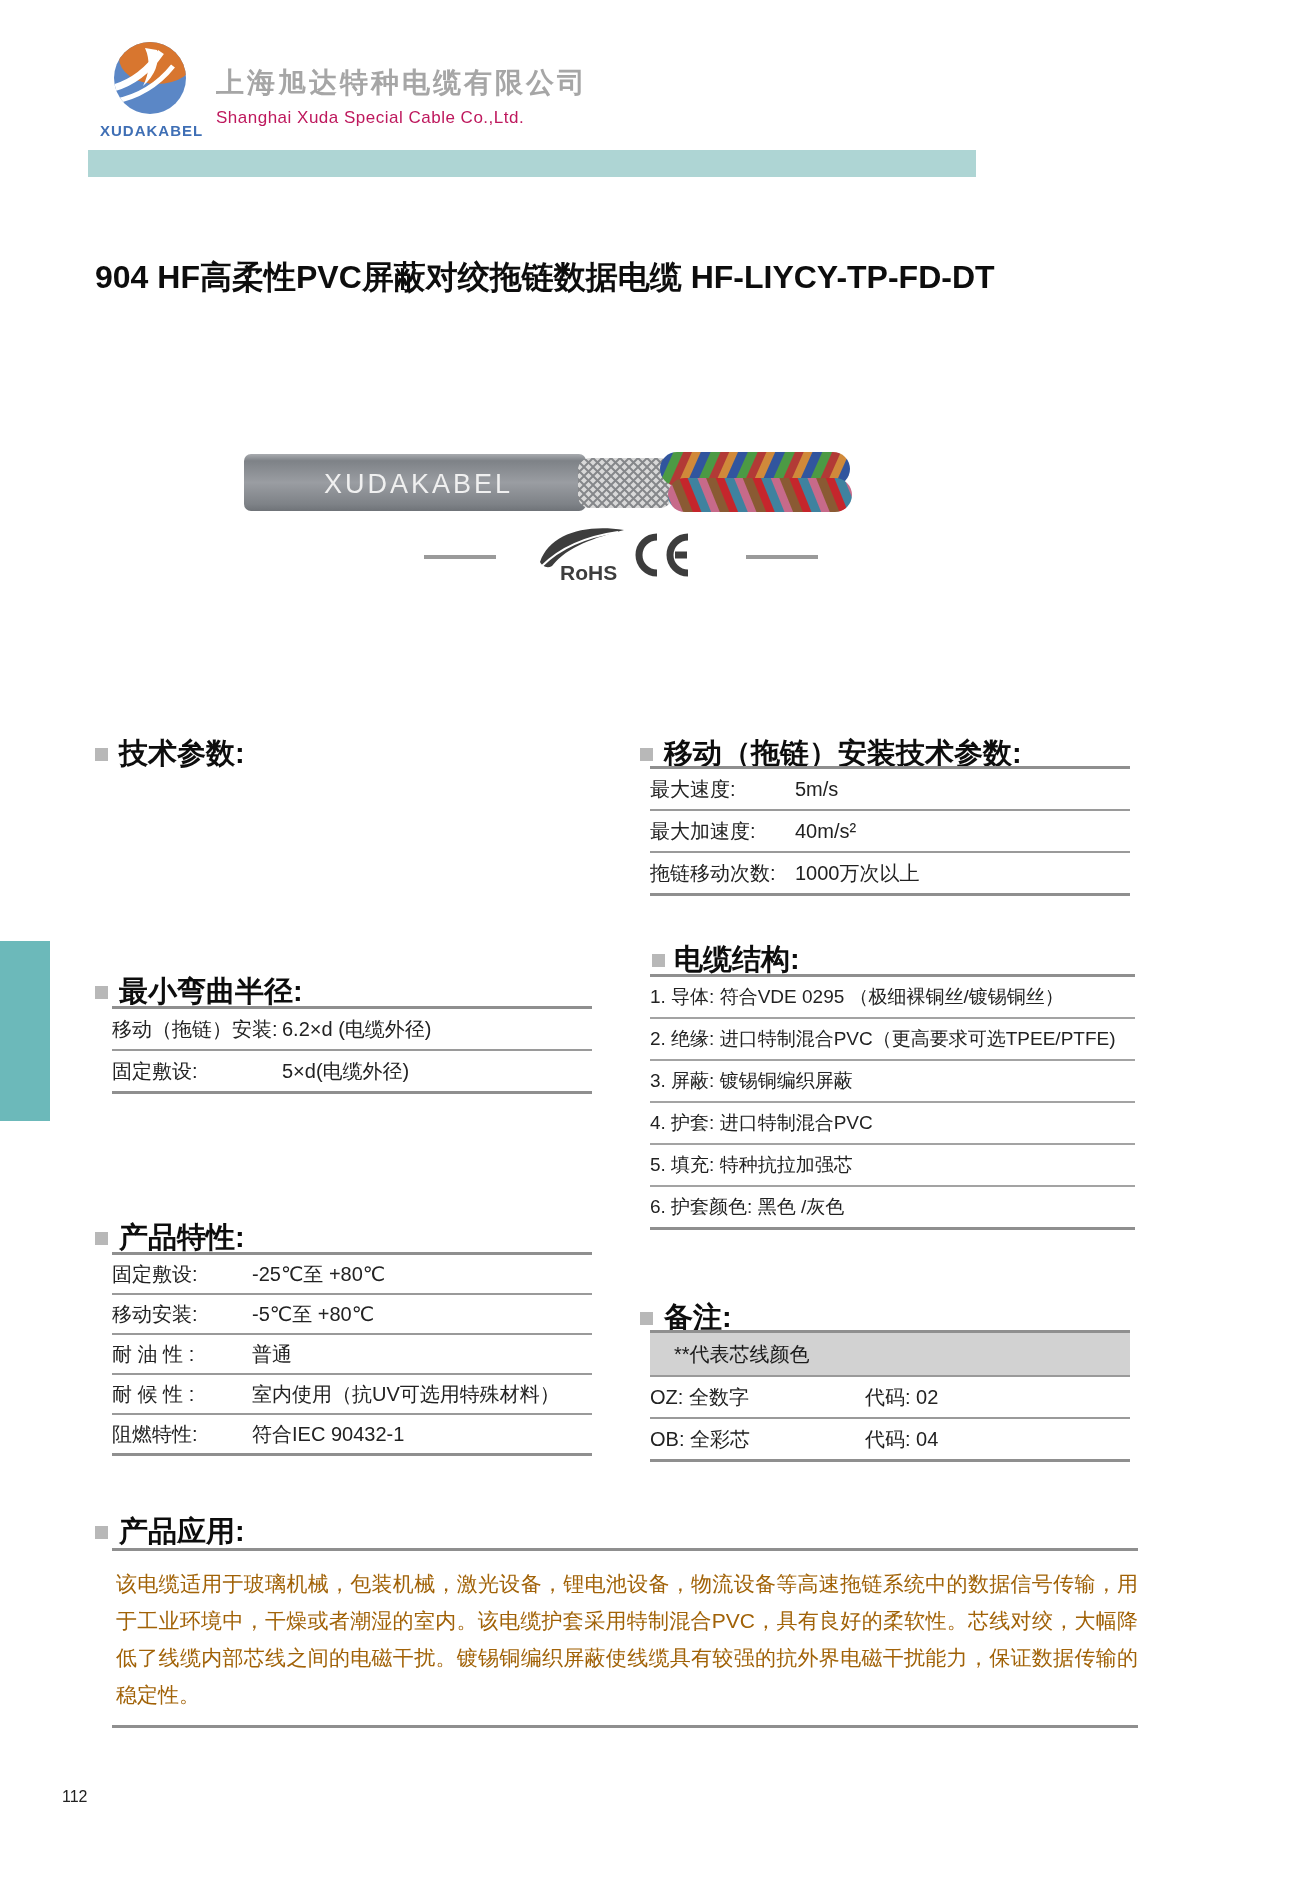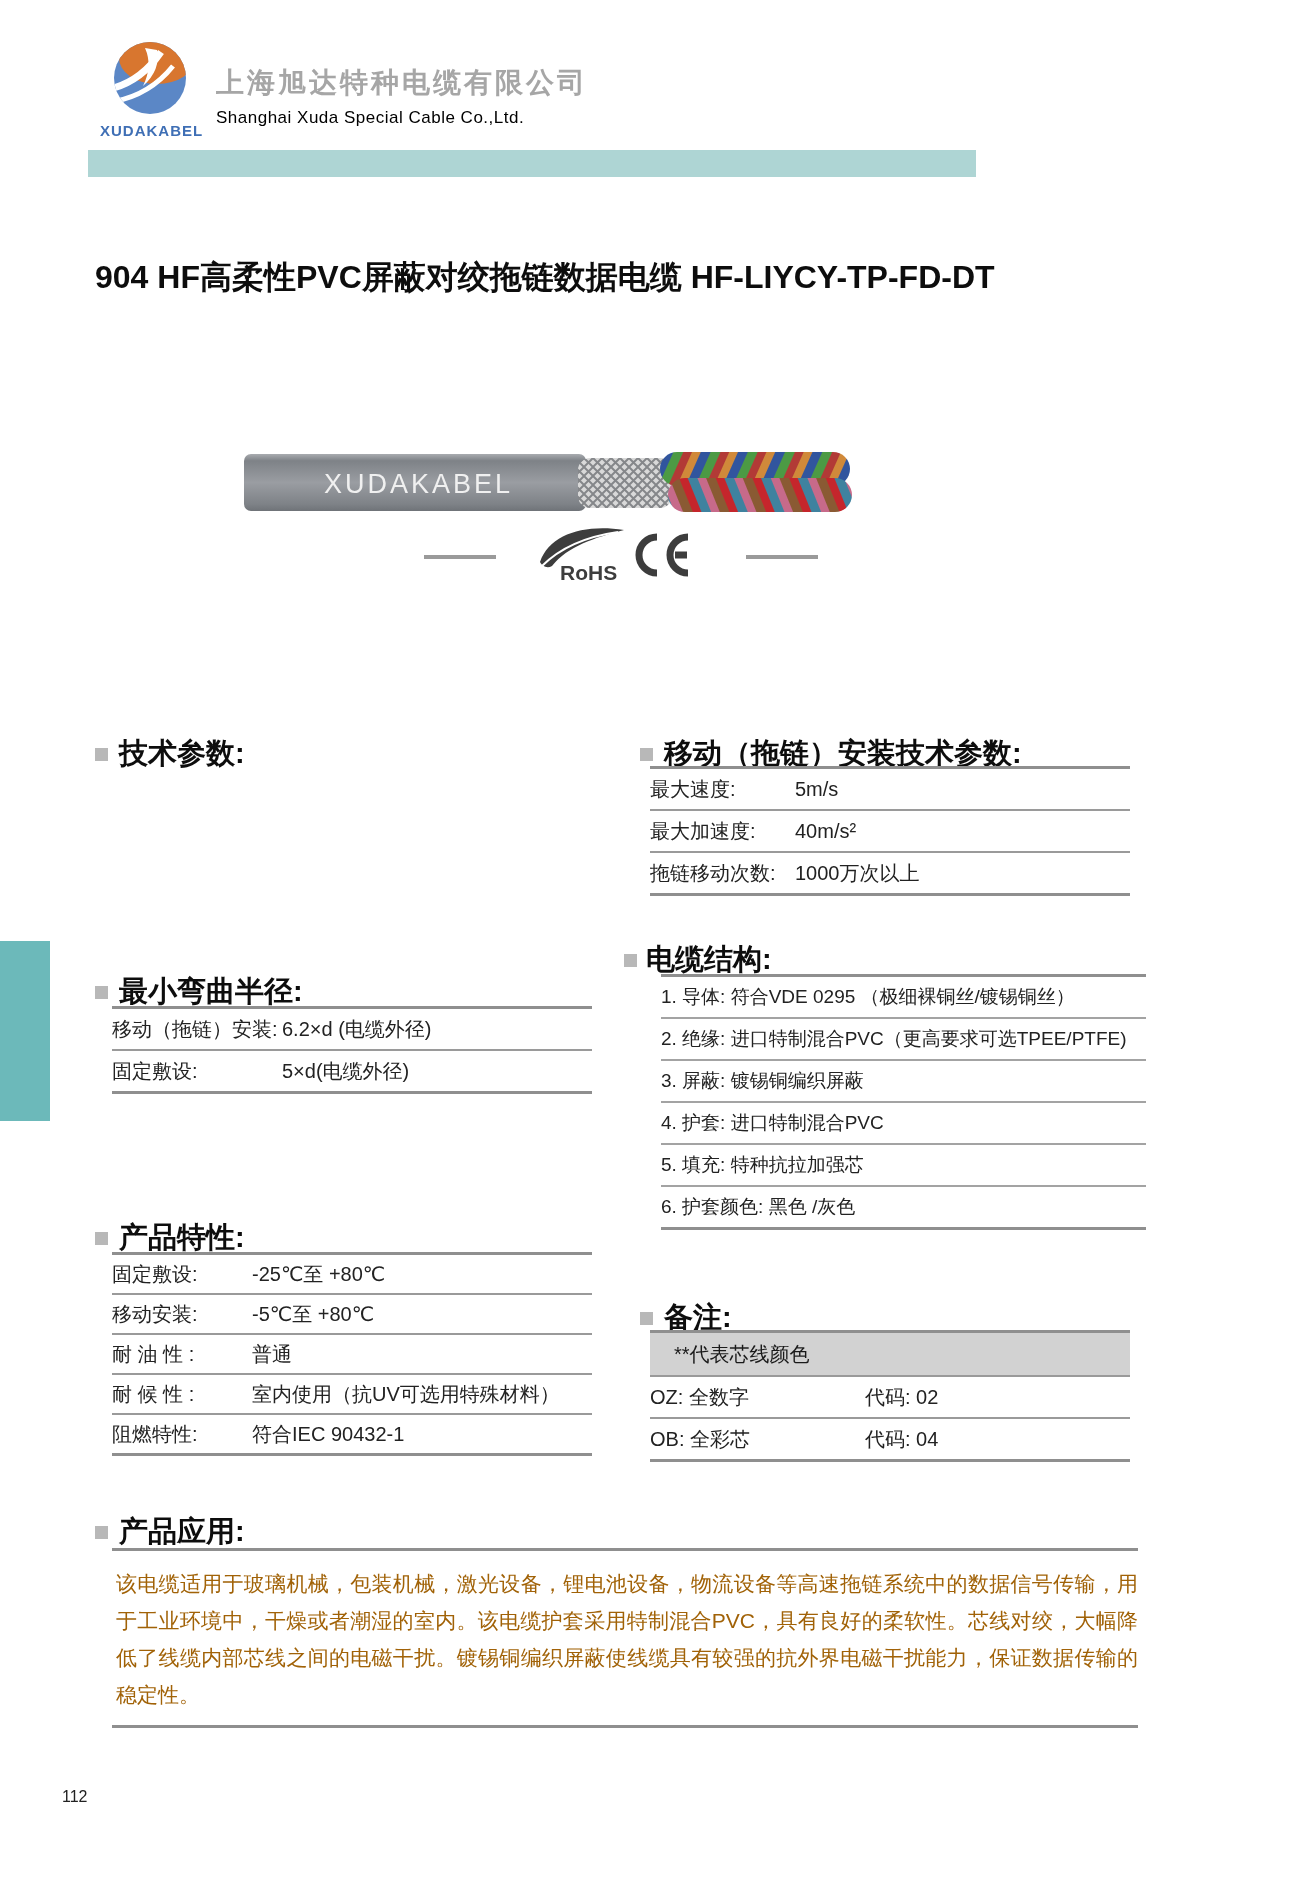--- a/index.html
+++ b/index.html
@@ -5,21 +5,21 @@
   html,body{margin:0;padding:0;background:#ffffff;}
   .page{
     position:relative;width:1297px;height:1885px;background:#ffffff;
     font-family:"Liberation Sans","DejaVu Sans",sans-serif;color:#1a1a1a;overflow:hidden;
   }
   
   .logo-wrap{position:absolute;left:100px;top:40px;width:100px;text-align:center;}
   .logo-text{margin-top:2px;color:#3f6fb5;font-weight:700;font-size:15px;letter-spacing:1px;}
   .company{position:absolute;left:216px;top:64px;}
   .company-cn{font-size:28px;font-weight:700;color:#a6a6a6;letter-spacing:3px;}
-  .company-en{font-size:17px;color:#000000;margin-top:6px;letter-spacing:0.5px;}
+  .company-en{font-size:17px;color:#be185d;margin-top:6px;letter-spacing:0.5px;}
   .top-bar{position:absolute;left:88px;top:150px;width:888px;height:27px;background:#aed5d4;}
   .side-block{position:absolute;left:0;top:941px;width:50px;height:180px;background:#6cb9ba;}
   
   .doc-title{position:absolute;left:95px;top:256px;width:1150px;font-size:32px;font-weight:700;color:#0d0d0d;}
   
   .cable{position:absolute;left:242px;top:440px;}
   .dash{position:absolute;top:555px;width:72px;height:4px;background:#9a9a9a;}
   .dash1{left:424px;}
   .dash2{left:746px;}
   .rohs{position:absolute;left:538px;top:524px;}
@@ -141,25 +141,25 @@
     <div class="trow">
       <span class="lbl">最大加速度:</span>
       <span>40m/s²</span>
     </div>
     <div class="trow">
       <span class="lbl">拖链移动次数:</span>
       <span>1000万次以上</span>
     </div>
   </div>
 
-  <div class="sec-h" style="left:624px;top:940px;gap:9px;">
+  <div class="sec-h" style="left:652px;top:940px;gap:9px;">
     <span class="bullet"></span>
     <span class="sec-t">电缆结构:</span>
   </div>
-  <div class="tbl" style="left:650px;top:974px;width:485px;margin-left:11px;">
+  <div class="tbl" style="left:650px;top:974px;width:485px;">
     <div class="item-row">1. 导体: 符合VDE 0295 （极细裸铜丝/镀锡铜丝）</div>
     <div class="item-row">2. 绝缘: 进口特制混合PVC（更高要求可选TPEE/PTFE)</div>
     <div class="item-row">3. 屏蔽: 镀锡铜编织屏蔽</div>
     <div class="item-row">4. 护套: 进口特制混合PVC</div>
     <div class="item-row">5. 填充: 特种抗拉加强芯</div>
     <div class="item-row">6. 护套颜色: 黑色 /灰色</div>
   </div>
 
   <div class="sec-h" style="left:95px;top:972px;">
     <span class="bullet"></span>

